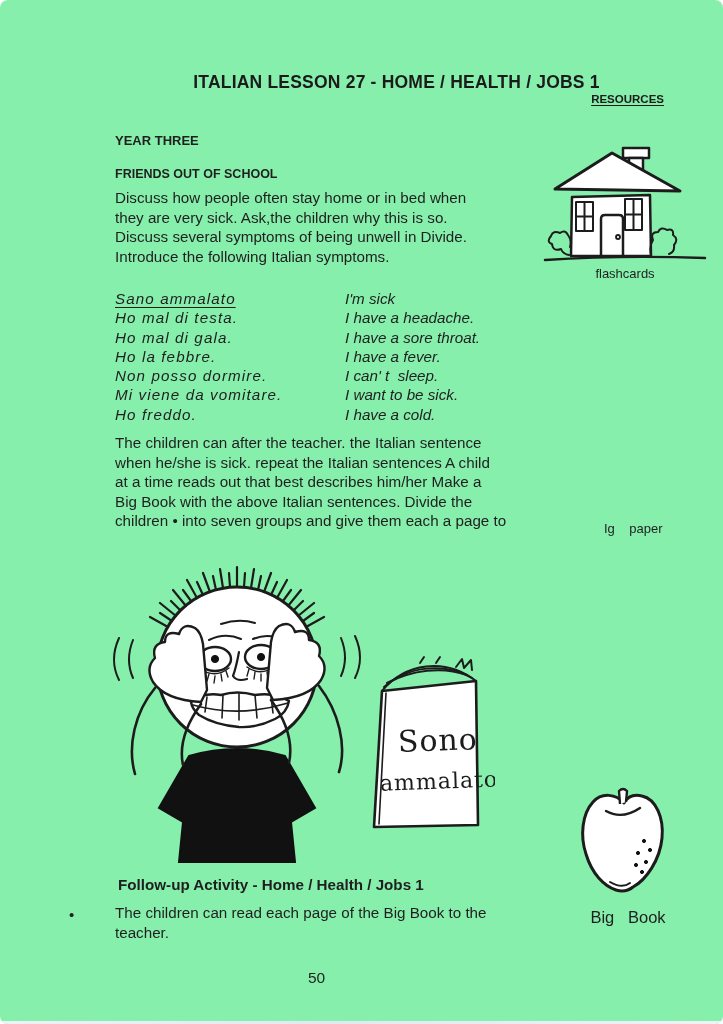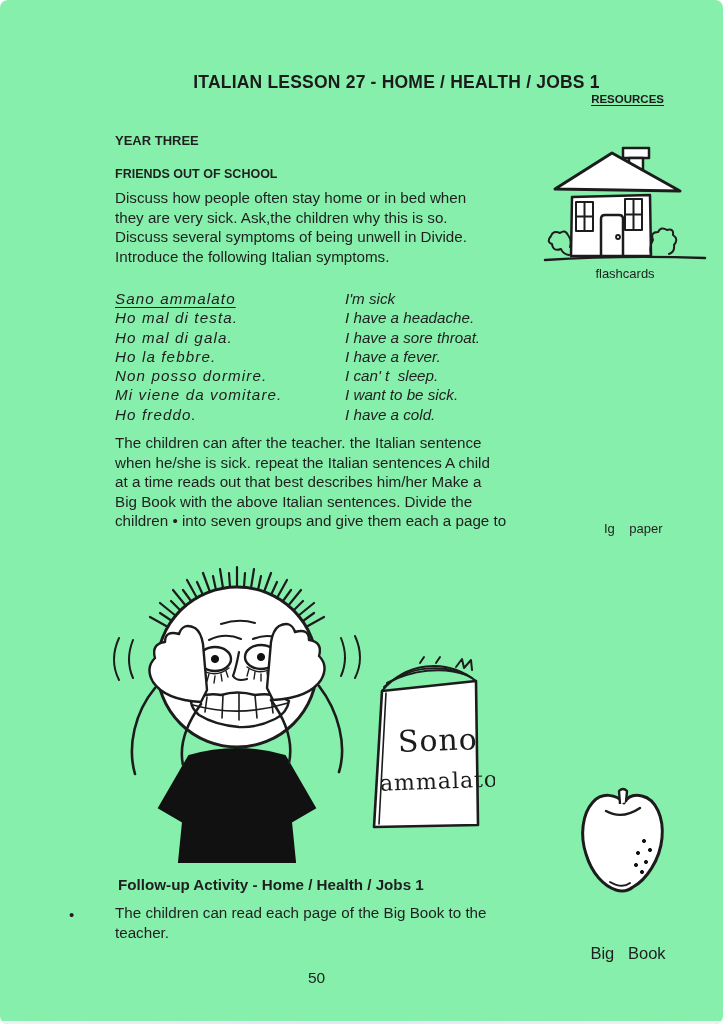--- a/index.html
+++ b/index.html
@@ -32,21 +32,21 @@
   .vocab-row:first-child .voc-it{text-decoration:underline;text-underline-offset:3px;}
   .voc-en{white-space:pre;}
 
   .followup{top:876px;left:118px;font-size:15.2px;font-weight:bold;}
   .bullet-dot{top:906px;left:69px;font-size:15px;}
   .bullet-text{top:903px;left:115px;width:420px;font-size:15.2px;line-height:19.5px;}
   .pageno{top:969px;left:0;width:633px;text-align:center;font-size:15.5px;}
 
   .lbl-flashcards{top:266px;left:543px;width:164px;text-align:center;font-size:13px;}
   .lbl-paper{top:497px;left:604px;font-size:13px;margin-top:24px;}
-  .lbl-bigbook{top:908px;left:570px;width:116px;text-align:center;font-size:16.5px;margin-top:36px;}
+  .lbl-bigbook{top:908px;left:570px;width:116px;text-align:center;font-size:16.5px;}
 
   .house-svg{top:142px;left:543px;}
   .man-svg{top:560px;left:105px;}
   .book-svg{top:655px;left:360px;}
   .apple-svg{top:786px;left:578px;}
 
   .scan-edge{bottom:0;left:0;width:723px;height:3px;
     background:linear-gradient(to right,#eef1f6,#e2e8f1 45%,#eef2f7);}
 
   svg{display:block;}

